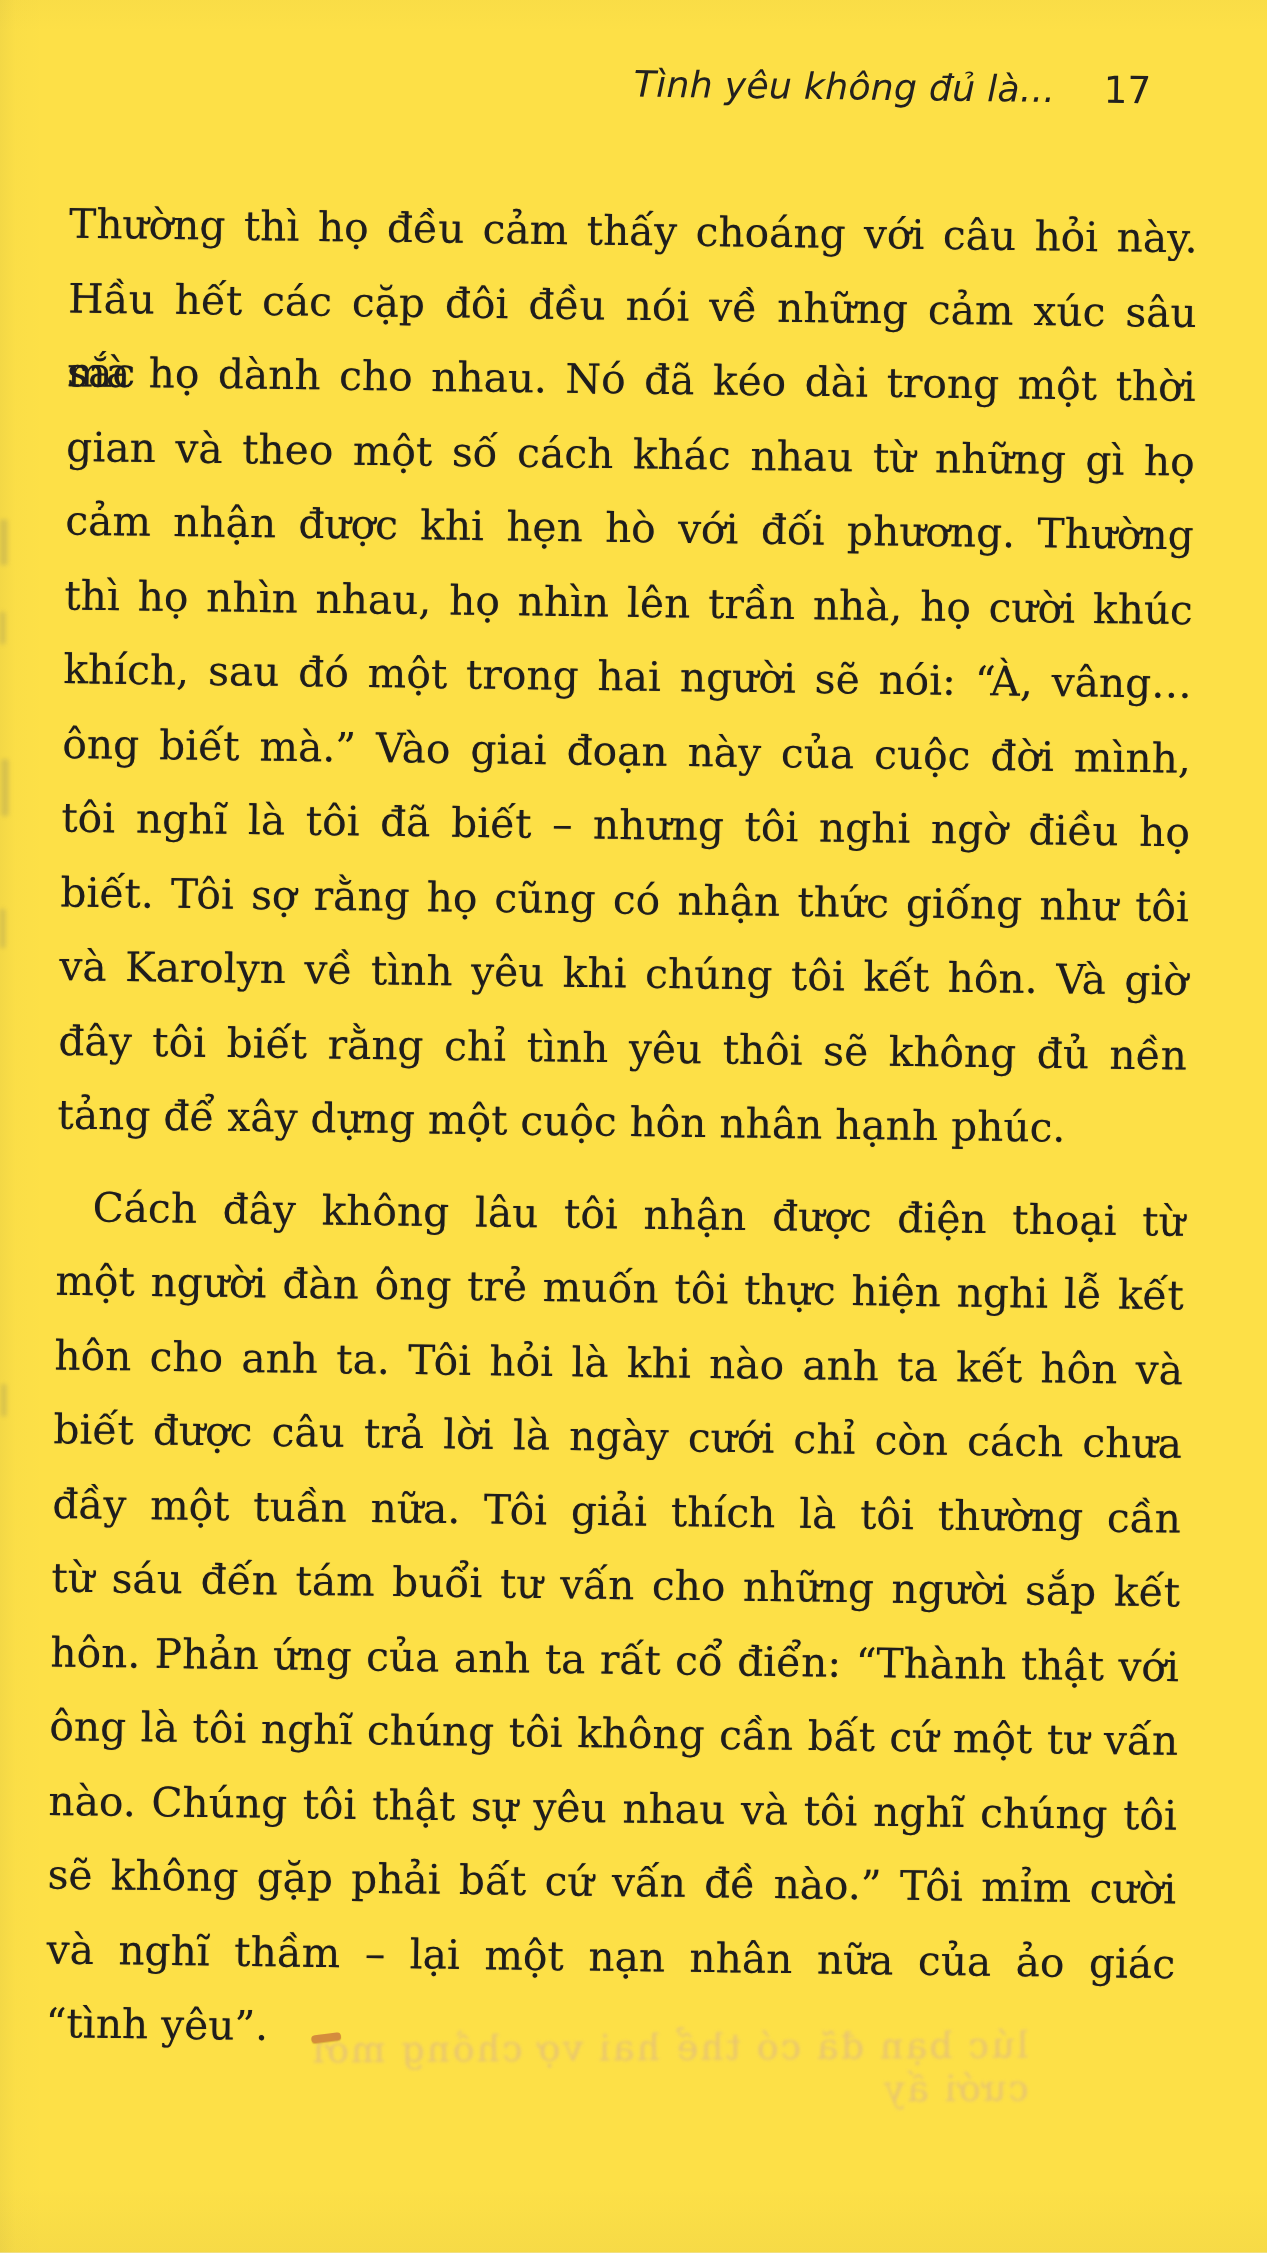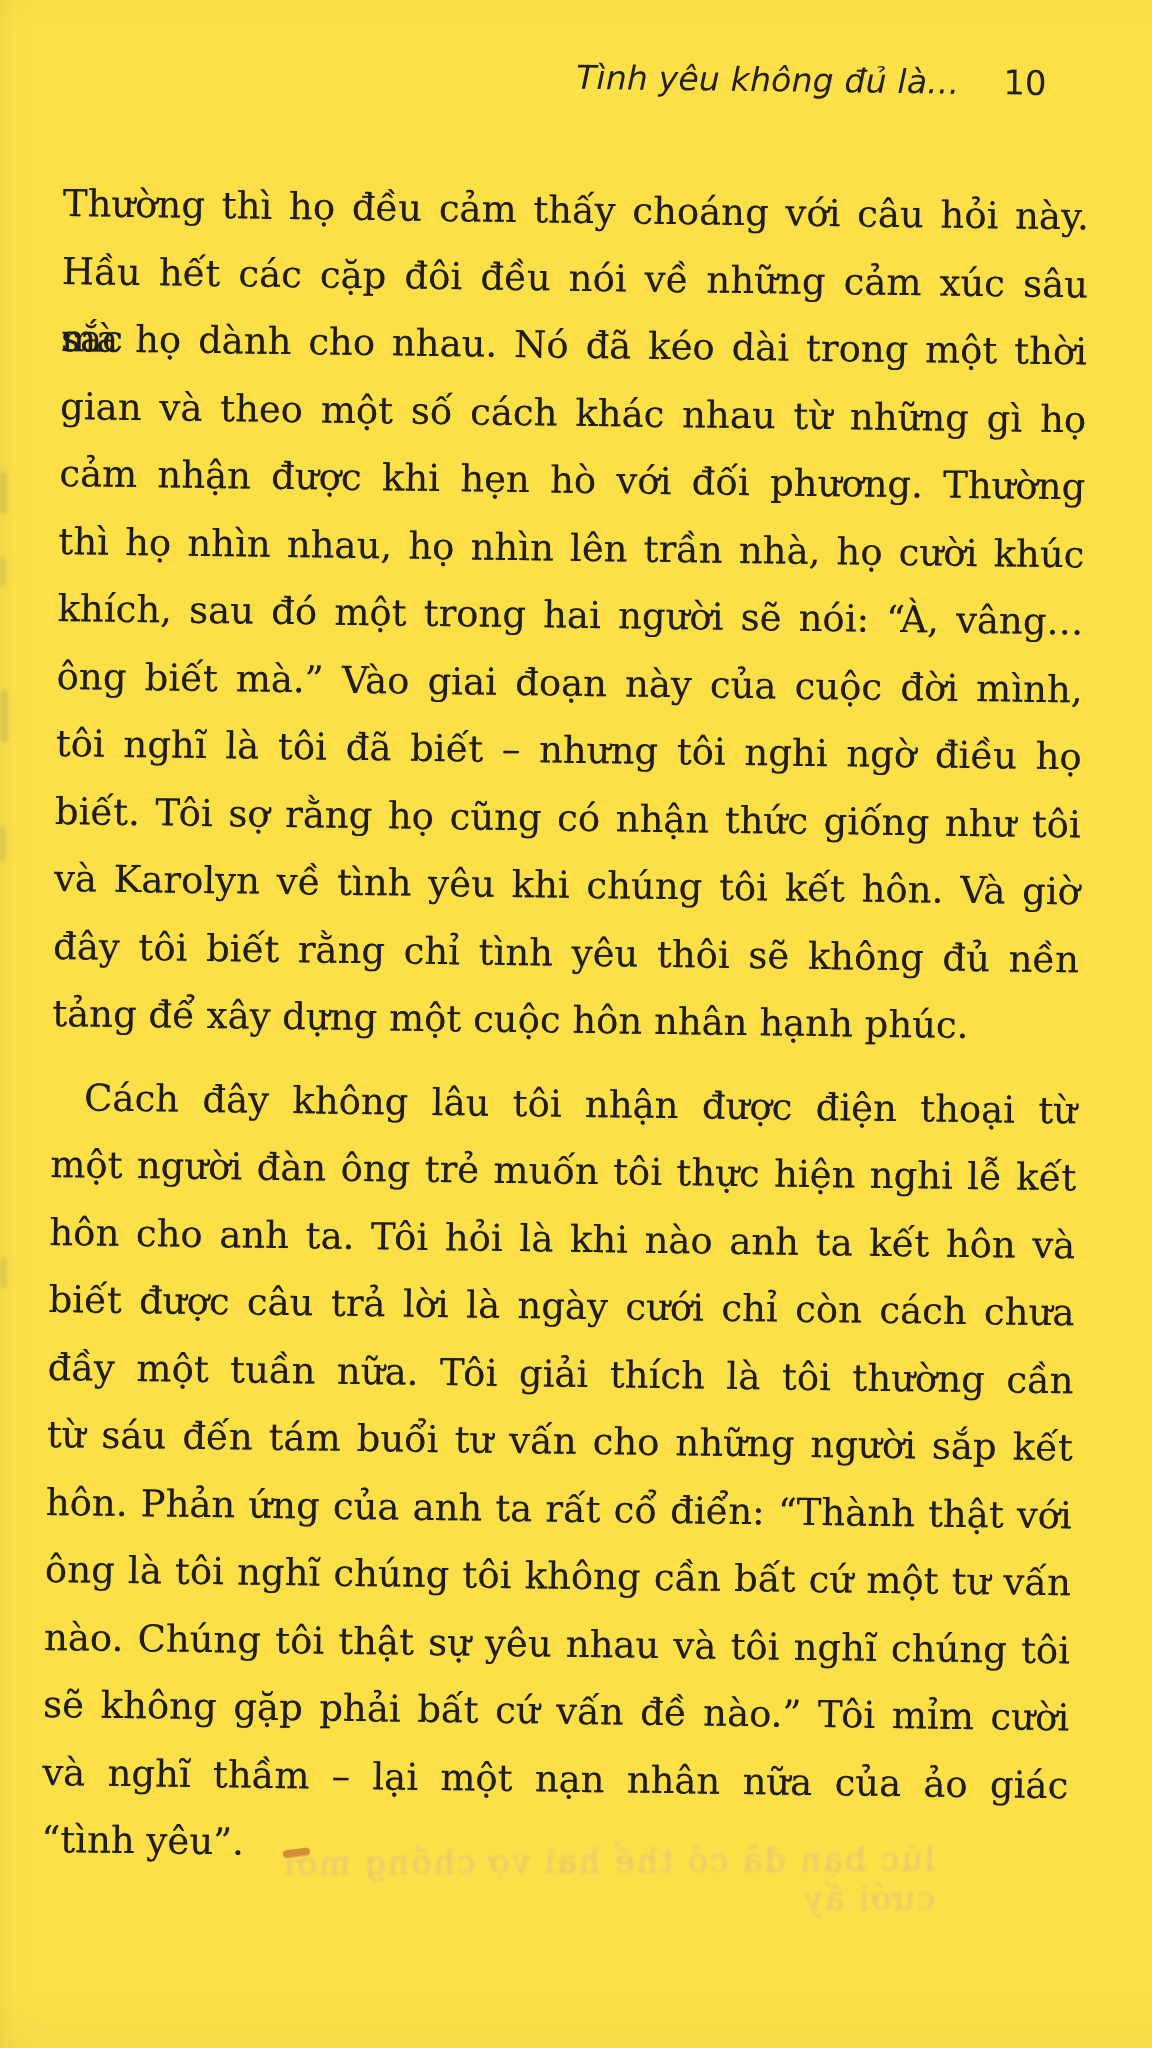--- a/index.html
+++ b/index.html
@@ -99,21 +99,21 @@
   .em5{top:1258px;width:5px;height:30px;left:1px;}
 </style>
 </head>
 <body>
 
 <div class="page">
   <div class="rot">
 
     <div class="hdr">
       <span class="title">Tình yêu không đủ là...</span>
-      <span class="num">10</span>
+      <span class="num">17</span>
     </div>
 
     <div class="bodytext">
       <div class="para">
         <div class="ln">Thường thì họ đều cảm thấy choáng với câu hỏi này.</div>
         <div class="ln">Hầu hết các cặp đôi đều nói về những cảm xúc sâu sắc</div>
         <div class="ln">mà họ dành cho nhau. Nó đã kéo dài trong một thời</div>
         <div class="ln">gian và theo một số cách khác nhau từ những gì họ</div>
         <div class="ln">cảm nhận được khi hẹn hò với đối phương. Thường</div>
         <div class="ln">thì họ nhìn nhau, họ nhìn lên trần nhà, họ cười khúc</div>

